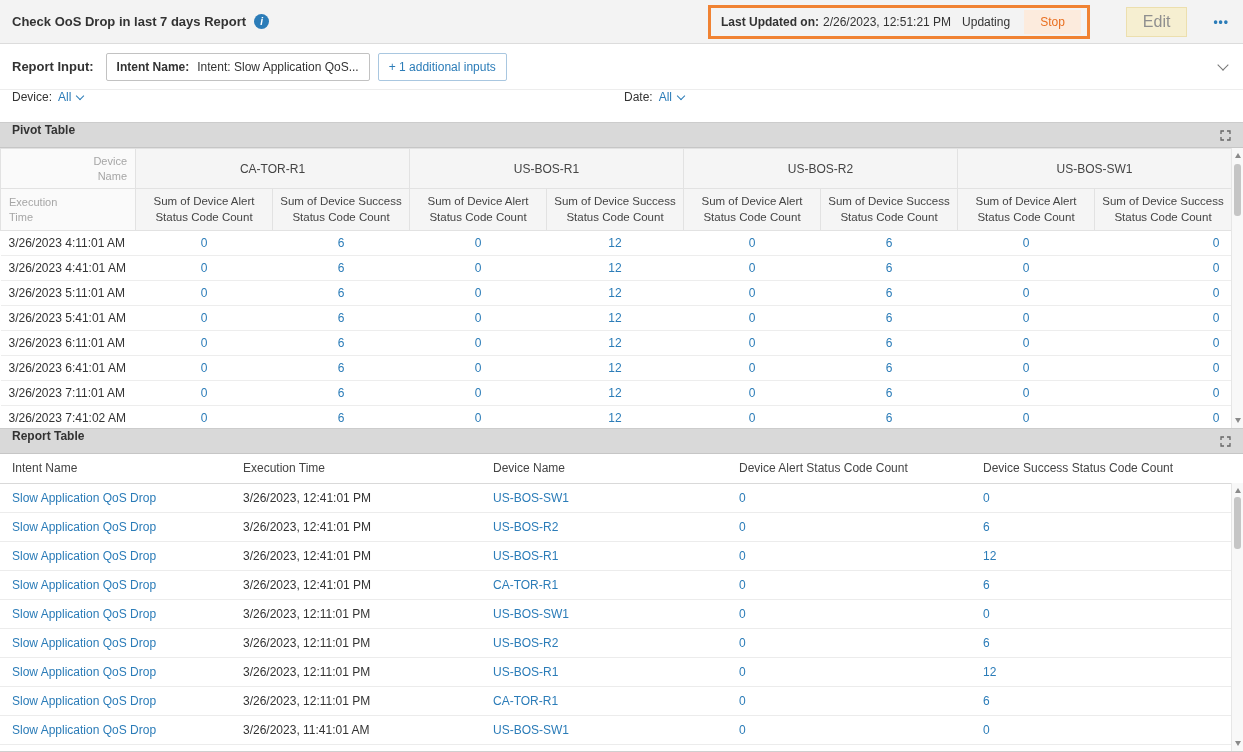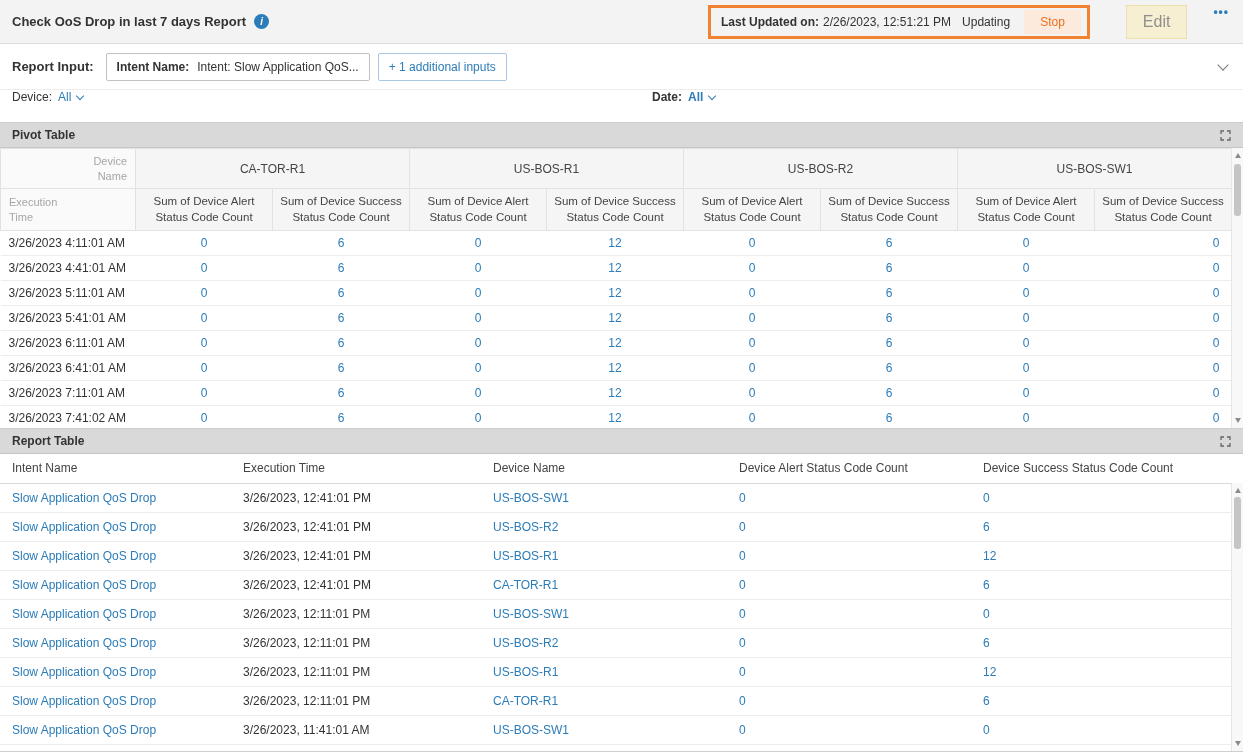--- a/index.html
+++ b/index.html
@@ -7,21 +7,21 @@
     font-family:"Liberation Sans", sans-serif; font-size:12px; color:#333; }
   .app { width:1243px; height:752px; display:flex; flex-direction:column; border-bottom:1px solid #cfcfcf; }
 
   
   .topbar { flex:0 0 44px; height:44px; background:#f3f3f3; border-bottom:1px solid #dcdcdc;
     display:flex; align-items:center; padding:0 14px 0 12px; }
   .title { font-size:13px; font-weight:bold; color:#333; }
   .info-icon { width:15px; height:15px; border-radius:50%; background:#2b7cb8; color:#fff;
     font-size:10px; font-weight:bold; font-style:italic; display:inline-flex;
     align-items:center; justify-content:center; margin-left:8px; cursor:pointer; }
-  .topbar-right { margin-left:auto; display:flex; }
+  .topbar-right { margin-left:auto; display:flex; align-items:center; }
   .updated-box { border:3px solid #f08232; background:#f3f3f3; height:34px;
     display:flex; align-items:center; padding:0 6px 0 10px; margin-right:36px; }
   .lu-label { font-weight:bold; }
   .lu-value { margin-left:4px; }
   .status-text { margin-left:11px; }
   .stop-btn { margin-left:14px; background:#fcebdd; color:#e96f20; border:none;
     font-family:inherit; font-size:12px; padding:5px 16px; cursor:pointer; }
   .edit-btn { background:#f6efd1; color:#8f8f8f; border:1px solid #ecdfae;
     font-family:inherit; font-size:16px; padding:5px 16px; margin-right:26px; cursor:pointer; }
   .more-btn { color:#2b7cb8; font-size:12px; font-weight:bold; letter-spacing:1px; cursor:pointer; }
@@ -39,25 +39,25 @@
     border-bottom:1.6px solid #777; transform:rotate(45deg); margin-top:-4px; cursor:pointer; }
 
   
   .filter-row { flex:0 0 32px; height:32px; display:flex; align-items:flex-start;
     padding:0 12px; position:relative; background:#fff; }
   .filter { display:flex; align-items:center; cursor:pointer; }
   .filter-label { margin-right:6px; }
   .filter-value { color:#2b7cb8; display:flex; align-items:center; }
   .chev-blue { width:6px; height:6px; border-right:1.5px solid #2b7cb8;
     border-bottom:1.5px solid #2b7cb8; transform:rotate(45deg); margin-left:6px; margin-top:-3px; }
-  .date-filter { position:absolute; left:652px;font-weight:bold; }
+  .date-filter { position:absolute; left:624px; }
 
   
   .section-bar { flex:0 0 26px; height:26px; background:#d9d9d9; border-top:1px solid #cccccc;
-    border-bottom:1px solid #c6c6c6; display:flex; align-items:center; padding:0 12px 0 12px; }
+    border-bottom:1px solid #c6c6c6; display:flex; padding:0 12px 0 12px; }
   .section-title { font-weight:bold; color:#333; }
   .expand-btn { margin-left:auto; display:flex; align-items:center; cursor:pointer; }
 
   
   table { border-collapse:collapse; table-layout:fixed; }
   th { font-weight:normal; }
 
   .pivot-wrap { flex:0 0 280px; height:280px; position:relative; overflow:hidden; background:#fff; }
   .pivot-table { width:1231px; }
   .group-th { height:40px; background:#f5f5f5; border:1px solid #e2e2e2; color:#444;

